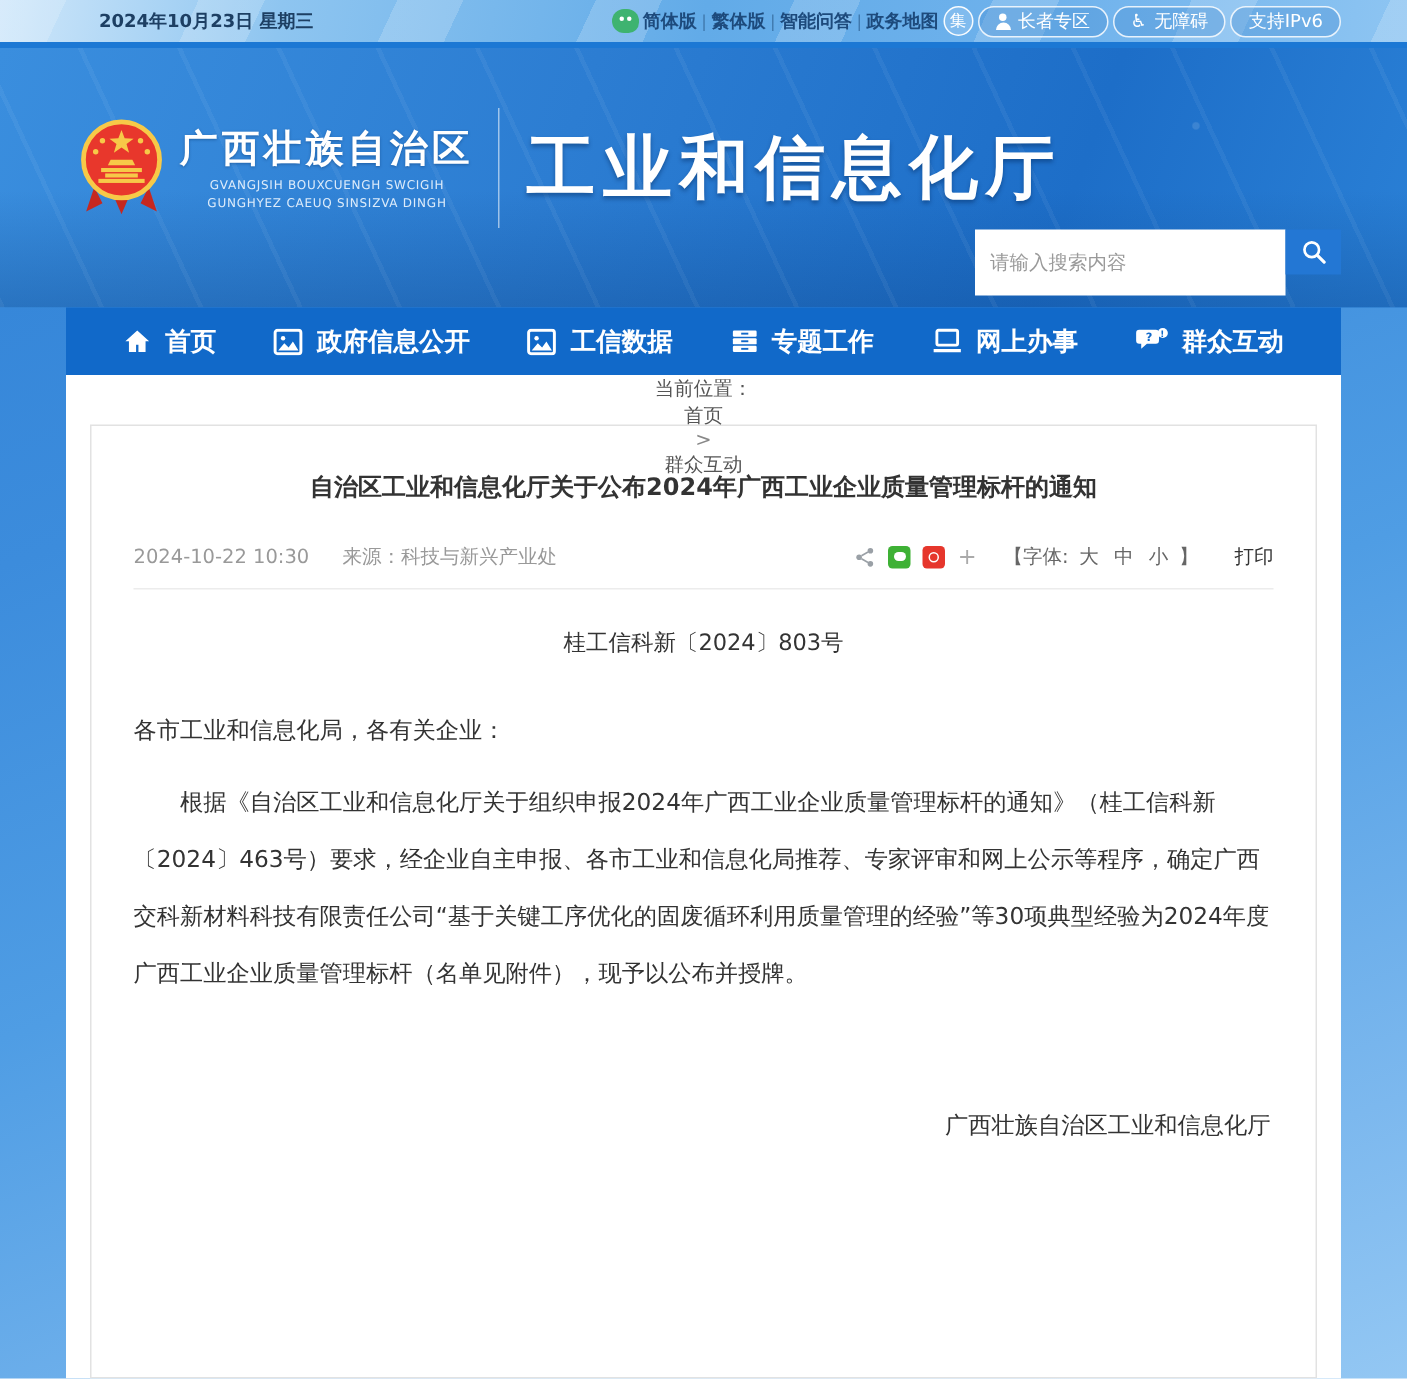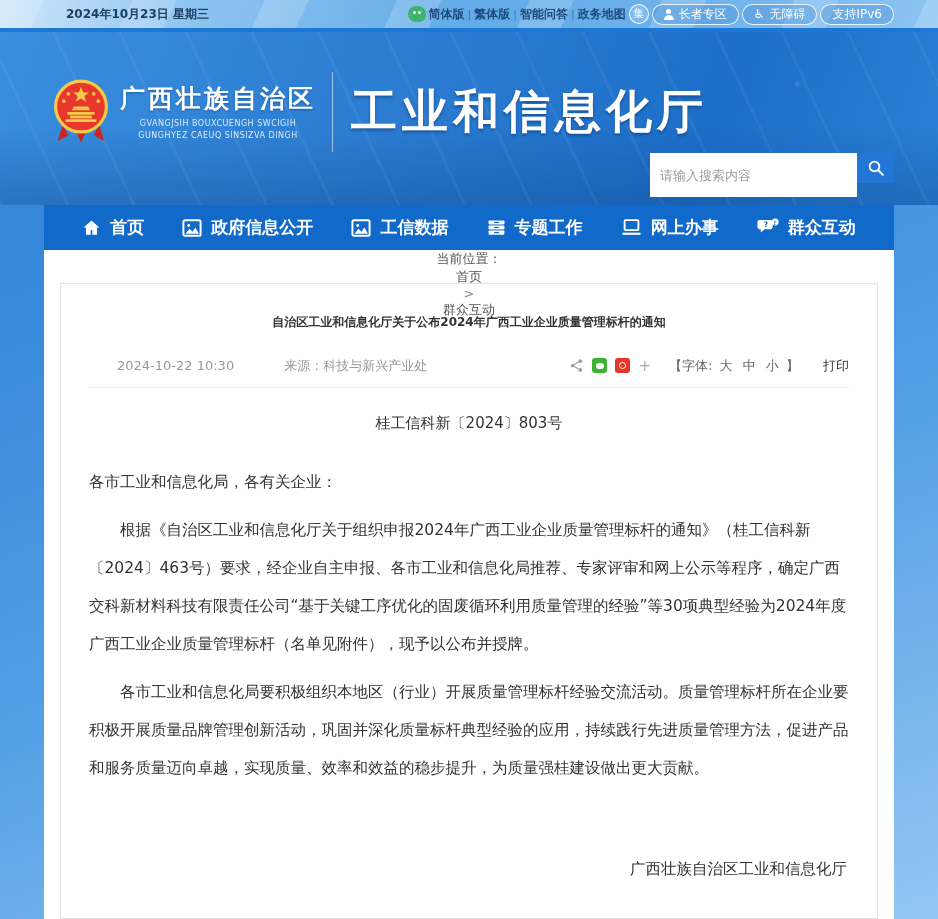--- a/index.html
+++ b/index.html
@@ -97,26 +97,26 @@
   
   .content-band { margin:0 44px; background:#fff; min-height:669px; }
   .breadcrumb { height:33px; display:flex; align-items:center; padding:0 17px; font-size:13px; color:#555;flex-direction:column; }
   .breadcrumb .crumb { color:#555; cursor:pointer; text-decoration:none; }
   .breadcrumb .sep { margin:0 6px; color:#888; }
 
   .article-box {
     margin:0 16px; border:1px solid #e2e2e2; background:#fff;
     min-height:636px; padding:30px 28px 0;
   }
-  .article-title { text-align:center; font-size:12px; font-weight:bold; color:#333; line-height:1.4; }
+  .article-title { text-align:center; font-size:16px; font-weight:bold; color:#333; line-height:1.4; }
   .meta-row {
     margin-top:26px; display:flex; justify-content:space-between; align-items:center;
     font-size:13px; color:#999; padding-bottom:12px; border-bottom:1px solid #ececec;
   }
-  .meta-left span { margin-right:18px;margin-left:28px; }
+  .meta-left span { margin-right:18px; }
   .meta-right { display:flex; align-items:center; gap:8px; color:#666; }
   .share-ic, .mini-ic { display:inline-flex; cursor:pointer; }
   .mini-sq { width:15px; height:15px; border-radius:3px; display:inline-flex; align-items:center; justify-content:center; cursor:pointer; }
   .mini-wechat { background:#3eb135; }
   .mini-wechat i{ width:8px;height:6px;background:#fff;border-radius:3px;display:block;}
   .mini-weibo { background:#e6362c; }
   .mini-weibo i{ width:7px;height:7px;border:1.5px solid #fff;border-radius:50%;display:block;}
   .plus-ic { color:#aaa; font-size:15px; cursor:pointer; }
   .font-ctrl { margin-left:10px; color:#666; }
   .font-ctrl .fs { cursor:pointer; margin:0 3px; }
@@ -297,21 +297,20 @@
         </span>
         <span class="print-btn">打印</span>
       </div>
     </div>
 
     <div class="doc-number">桂工信科新〔2024〕803号</div>
 
     <div class="article-body">
       <p>各市工业和信息化局，各有关企业：</p>
       <p class="indent">根据《自治区工业和信息化厅关于组织申报2024年广西工业企业质量管理标杆的通知》（桂工信科新〔2024〕463号）要求，经企业自主申报、各市工业和信息化局推荐、专家评审和网上公示等程序，确定广西交科新材料科技有限责任公司“基于关键工序优化的固废循环利用质量管理的经验”等30项典型经验为2024年度广西工业企业质量管理标杆（名单见附件），现予以公布并授牌。</p>
-      <p class="indent">各市工业和信息化局要积极组织本地区（行业）开展质量管理标杆经验交流活动。质量管理标杆所在企业要积极开展质量品牌管理创新活动，巩固并深化质量标杆典型经验的应用，持续践行先进质量管理方法，促进产品和服务质量迈向卓越，实现质量、效率和效益的稳步提升，为质量强桂建设做出更大贡献。</p>
     </div>
 
     <div class="signature-block">
       <div class="signature-inner">
         <div>广西壮族自治区工业和信息化厅</div>
         
       </div>
     </div>
   </div>
 </div>

